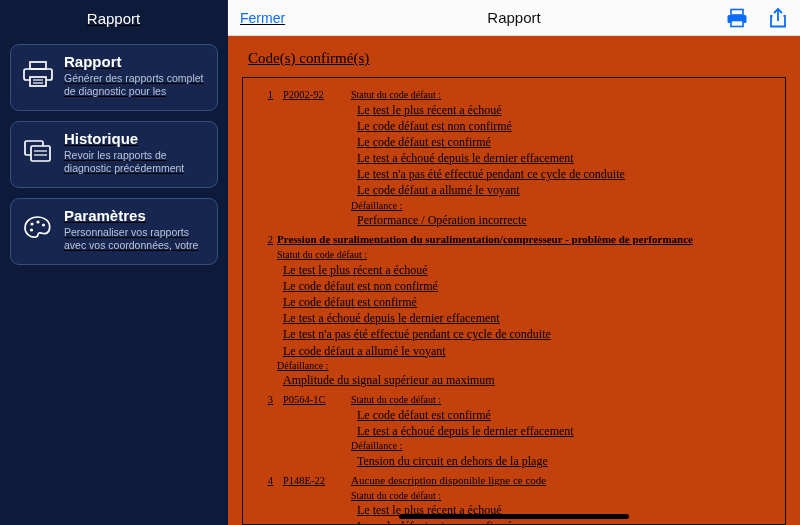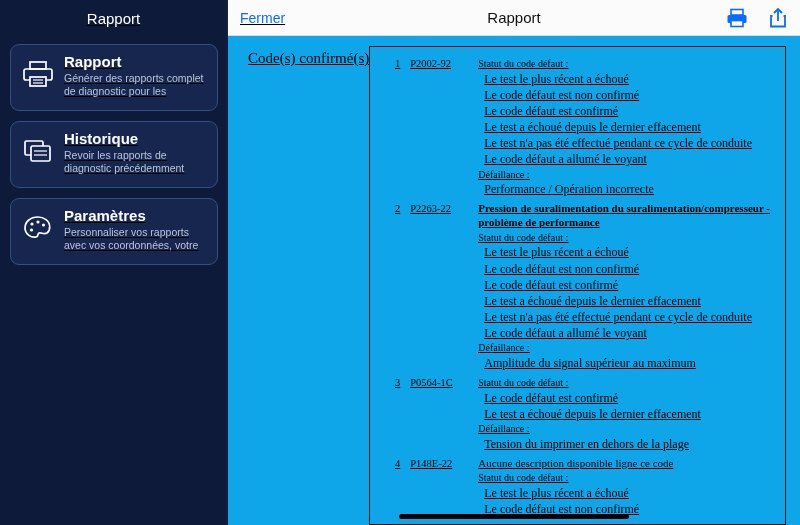--- a/index.html
+++ b/index.html
@@ -108,24 +108,24 @@
     color: #b9c4da;
     font-size: 10.5px;
     line-height: 1.25;
     max-height: 28px;
     overflow: hidden;
   }
 
   
   .main {
     flex: 1;
-    background: #0ea5e9;
+    background: #c2410c;
     padding: 10px 14px 0 14px;
     display: flex;
-    flex-direction: row;
+    flex-direction: column;
     min-width: 0;
     position: relative;
   }
   .doc-heading {
     font-family: "Liberation Serif", serif;
     font-size: 15px;
     color: #000;
     text-decoration: underline;
     margin: 4px 0 10px 6px;
   }
@@ -285,21 +285,20 @@
             <div class="sub-item">Le test a échoué depuis le dernier effacement</div>
             <div class="sub-item">Le test n'a pas été effectué pendant ce cycle de conduite</div>
             <div class="sub-item">Le code défaut a allumé le voyant</div>
             <div class="sub-label">Défaillance :</div>
             <div class="sub-item">Performance / Opération incorrecte</div>
           </div>
         </div>
 
         <div class="code-row">
           <div class="row-num">2</div>
-          <div class="row-code">P2263-22</div>
           <div class="row-body">
             <div class="row-desc">Pression de suralimentation du suralimentation/compresseur - problème de performance</div>
             <div class="sub-label">Statut du code défaut :</div>
             <div class="sub-item">Le test le plus récent a échoué</div>
             <div class="sub-item">Le code défaut est non confirmé</div>
             <div class="sub-item">Le code défaut est confirmé</div>
             <div class="sub-item">Le test a échoué depuis le dernier effacement</div>
             <div class="sub-item">Le test n'a pas été effectué pendant ce cycle de conduite</div>
             <div class="sub-item">Le code défaut a allumé le voyant</div>
             <div class="sub-label">Défaillance :</div>
@@ -308,21 +307,21 @@
         </div>
 
         <div class="code-row">
           <div class="row-num">3</div>
           <div class="row-code">P0564-1C</div>
           <div class="row-body">
             <div class="sub-label">Statut du code défaut :</div>
             <div class="sub-item">Le code défaut est confirmé</div>
             <div class="sub-item">Le test a échoué depuis le dernier effacement</div>
             <div class="sub-label">Défaillance :</div>
-            <div class="sub-item">Tension du imprimer en dehors de la plage</div>
+            <div class="sub-item">Tension du circuit en dehors de la plage</div>
           </div>
         </div>
 
         <div class="code-row">
           <div class="row-num">4</div>
           <div class="row-code">P148E-22</div>
           <div class="row-body">
             <div class="row-desc plain">Aucune description disponible ligne ce code</div>
             <div class="sub-label">Statut du code défaut :</div>
             <div class="sub-item">Le test le plus récent a échoué</div>

